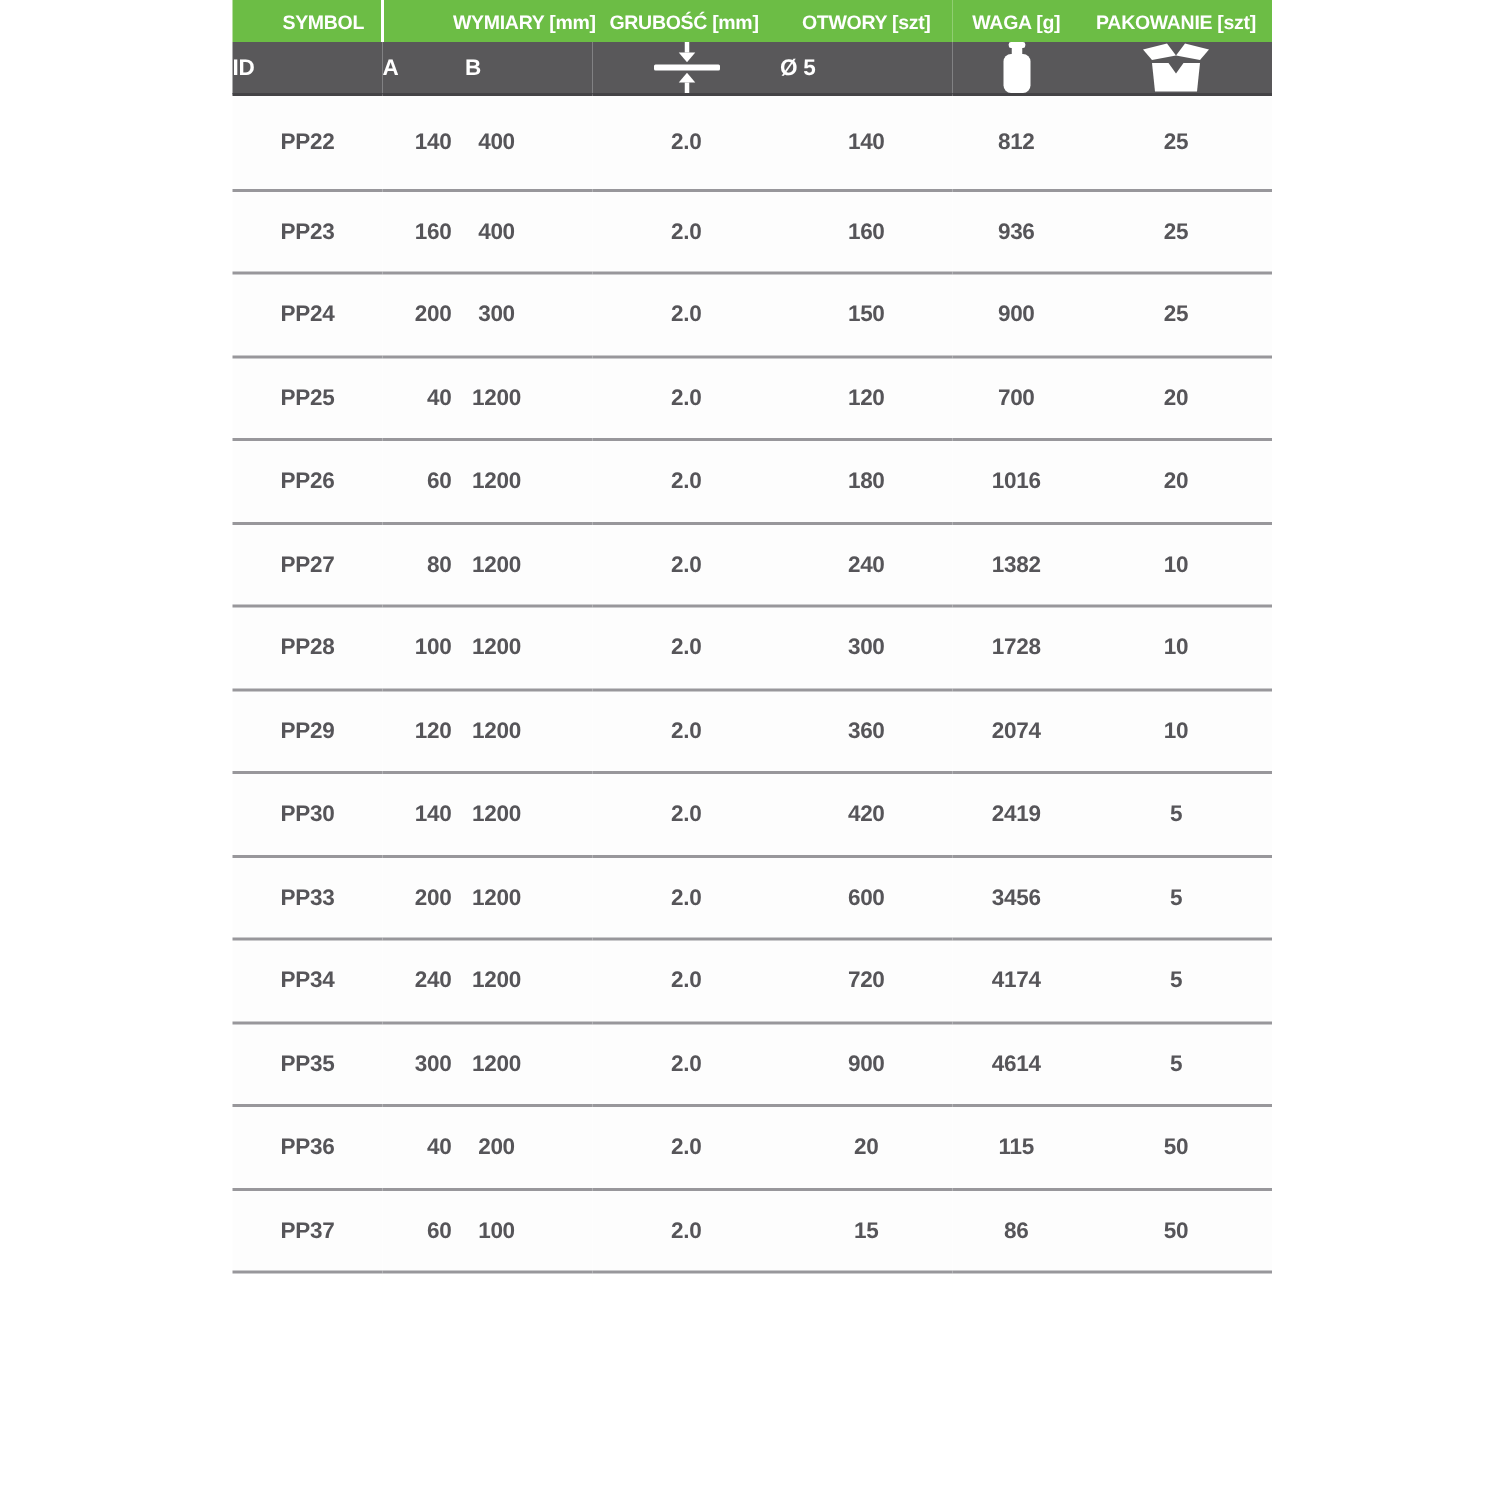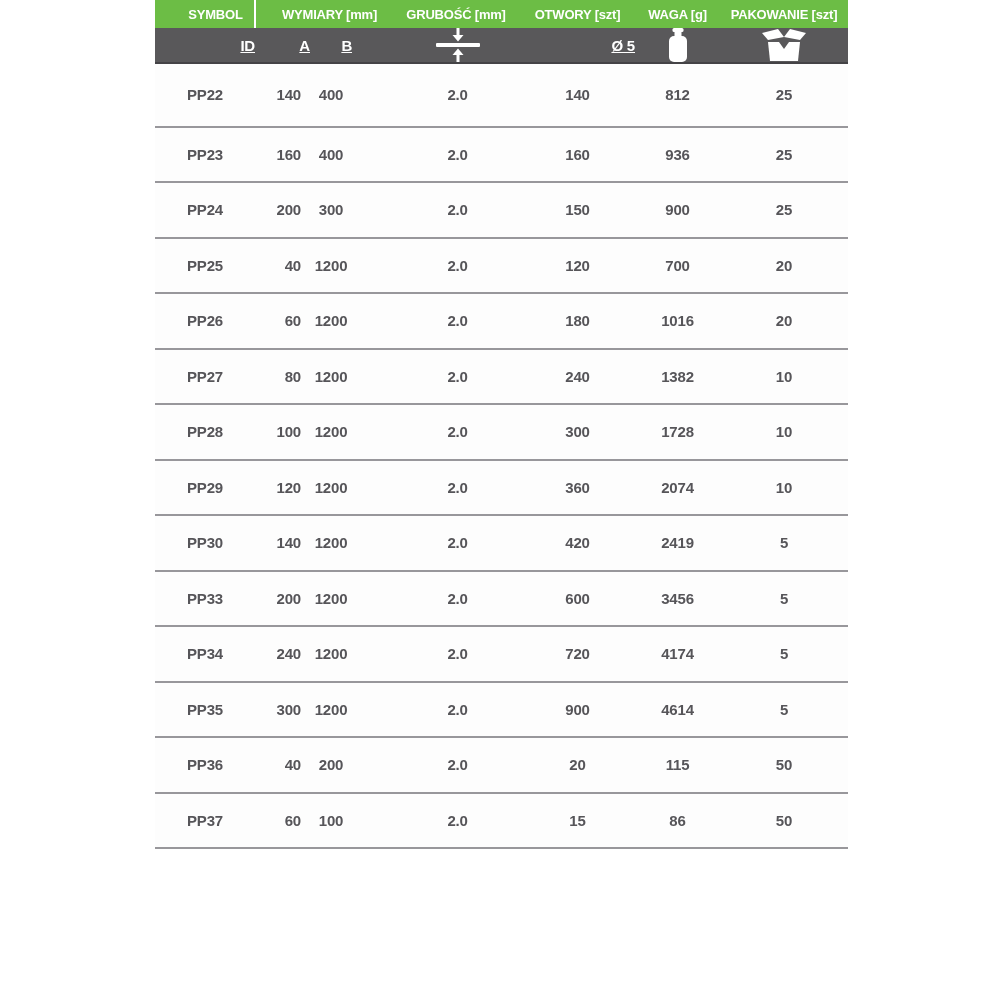--- a/index.html
+++ b/index.html
@@ -36,35 +36,34 @@
     font-size: 13px;
     font-weight: bold;
     height: 28px;
     letter-spacing: -0.2px;
     white-space: nowrap;
     text-align: center;
     padding: 0;
     vertical-align: middle;
   }
   tr.green-row th.h-symbol   { border-right: 2px solid #ffffff; padding-left: 22px; }
-  tr.green-row th.h-wymiary  { padding-left: 26px; }
+  tr.green-row th.h-wymiary  { padding-left: 46px; }
   tr.green-row th.h-grubosc  { padding-left: 40px; }
   
   tr.dark-row th {
     background: var(--dark);
     color: #ffffff;
     font-size: 15px;
     font-weight: bold;
     height: 34px;
-    text-align: right;
+    text-align: left;
     vertical-align: middle;
     padding: 0;
     border-bottom: 2px solid #444346;
     letter-spacing: -0.2px;
-    text-decoration: underline;
   }
   tr.dark-row th svg { display: block; margin: 0 auto; }
   
   tbody td {
     font-size: 15px;
     font-weight: bold;
     color: var(--text);
     text-align: center;
     vertical-align: middle;
     height: 55.5px;

